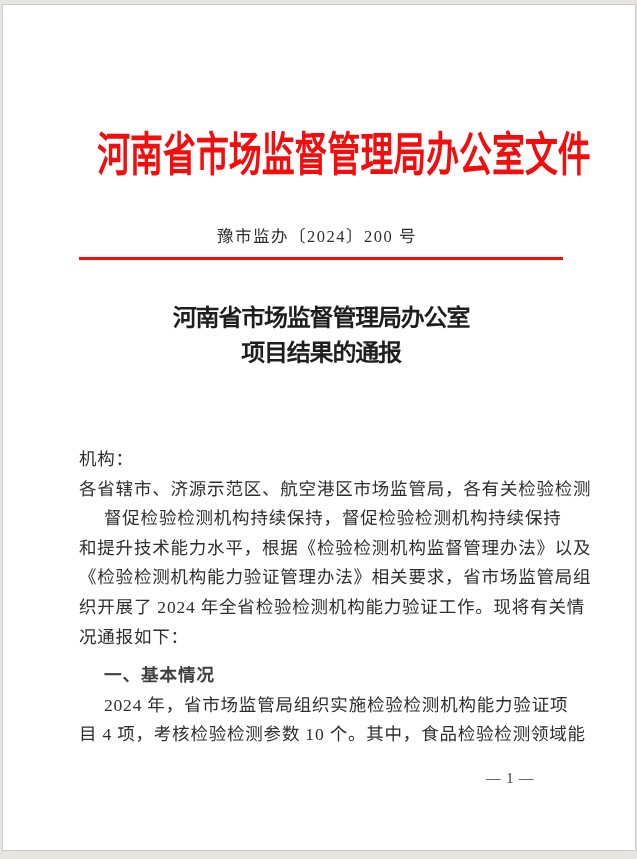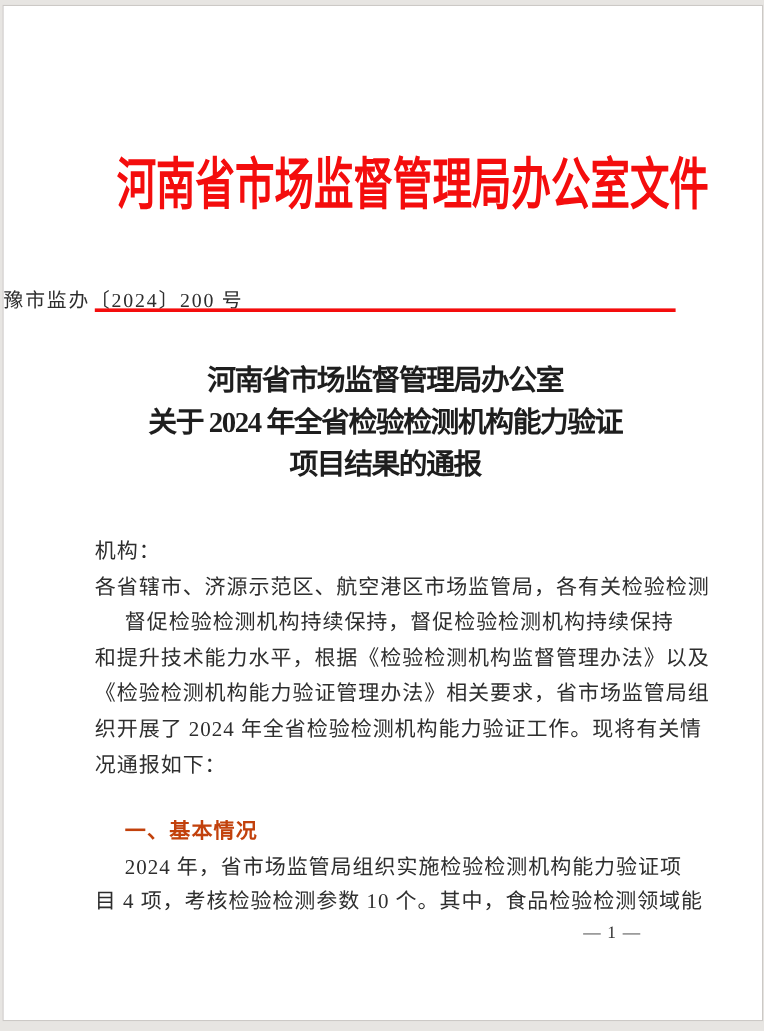--- a/index.html
+++ b/index.html
@@ -37,24 +37,24 @@
     color: #f40d0d;
     font-family: "Liberation Serif", serif;
     font-weight: bold;
     font-size: 47px;
     line-height: 1.12;
     transform: scaleX(0.70);
     transform-origin: 50% 50%;
   }
   .doc-number {
     position: absolute;
-    top: 235px;
+    top: 221px;
     left: 0;
     width: 628px;
-    text-align: left;
+    text-align: center;
     color: #2e2e2e;
     font-size: 16.5px;
     letter-spacing: 1.5px;
     line-height: 22px;
     white-space: nowrap;
   }
   .red-rule {
     position: absolute;
     top: 252px;
     left: 76px;
@@ -85,22 +85,22 @@
     font-size: 17.5px;
     letter-spacing: 0.8px;
     line-height: 29.6px;
   }
   .body-line { white-space: nowrap; }
   .body-line.indent { padding-left: 25px; }
   .body-line.heading {
     font-family: "Liberation Sans", sans-serif;
     font-weight: bold;
     letter-spacing: 1px;
-    margin-top: 26px;
-    color: #c2410c;
+    margin-top: 9px;
+    color: #404040;
   }
   .page-number {
     position: absolute;
     top: 765px;
     left: 483px;
     color: #333333;
     font-size: 14.5px;
     letter-spacing: 1px;
     white-space: nowrap;
   }
@@ -112,21 +112,20 @@
   <div class="page">
 
     <div class="letterhead">河南省市场监督管理局办公室文件</div>
 
     <div class="doc-number">豫市监办〔2024〕200 号</div>
 
     <div class="red-rule"></div>
 
     <div class="doc-title">
         <div class="title-line">河南省市场监督管理局办公室</div>
-        <div class="title-line">关于 2024 年全省检验检测机构能力验证</div>
         <div class="title-line">项目结果的通报</div>
       </div>
 
     <div class="doc-body">
         <div class="body-line">机构：</div>
         <div class="body-line">各省辖市、济源示范区、航空港区市场监管局，各有关检验检测</div>
         <div class="body-line indent">督促检验检测机构持续保持，督促检验检测机构持续保持</div>
         <div class="body-line">和提升技术能力水平，根据《检验检测机构监督管理办法》以及</div>
         <div class="body-line">《检验检测机构能力验证管理办法》相关要求，省市场监管局组</div>
         <div class="body-line">织开展了 2024 年全省检验检测机构能力验证工作。现将有关情</div>

